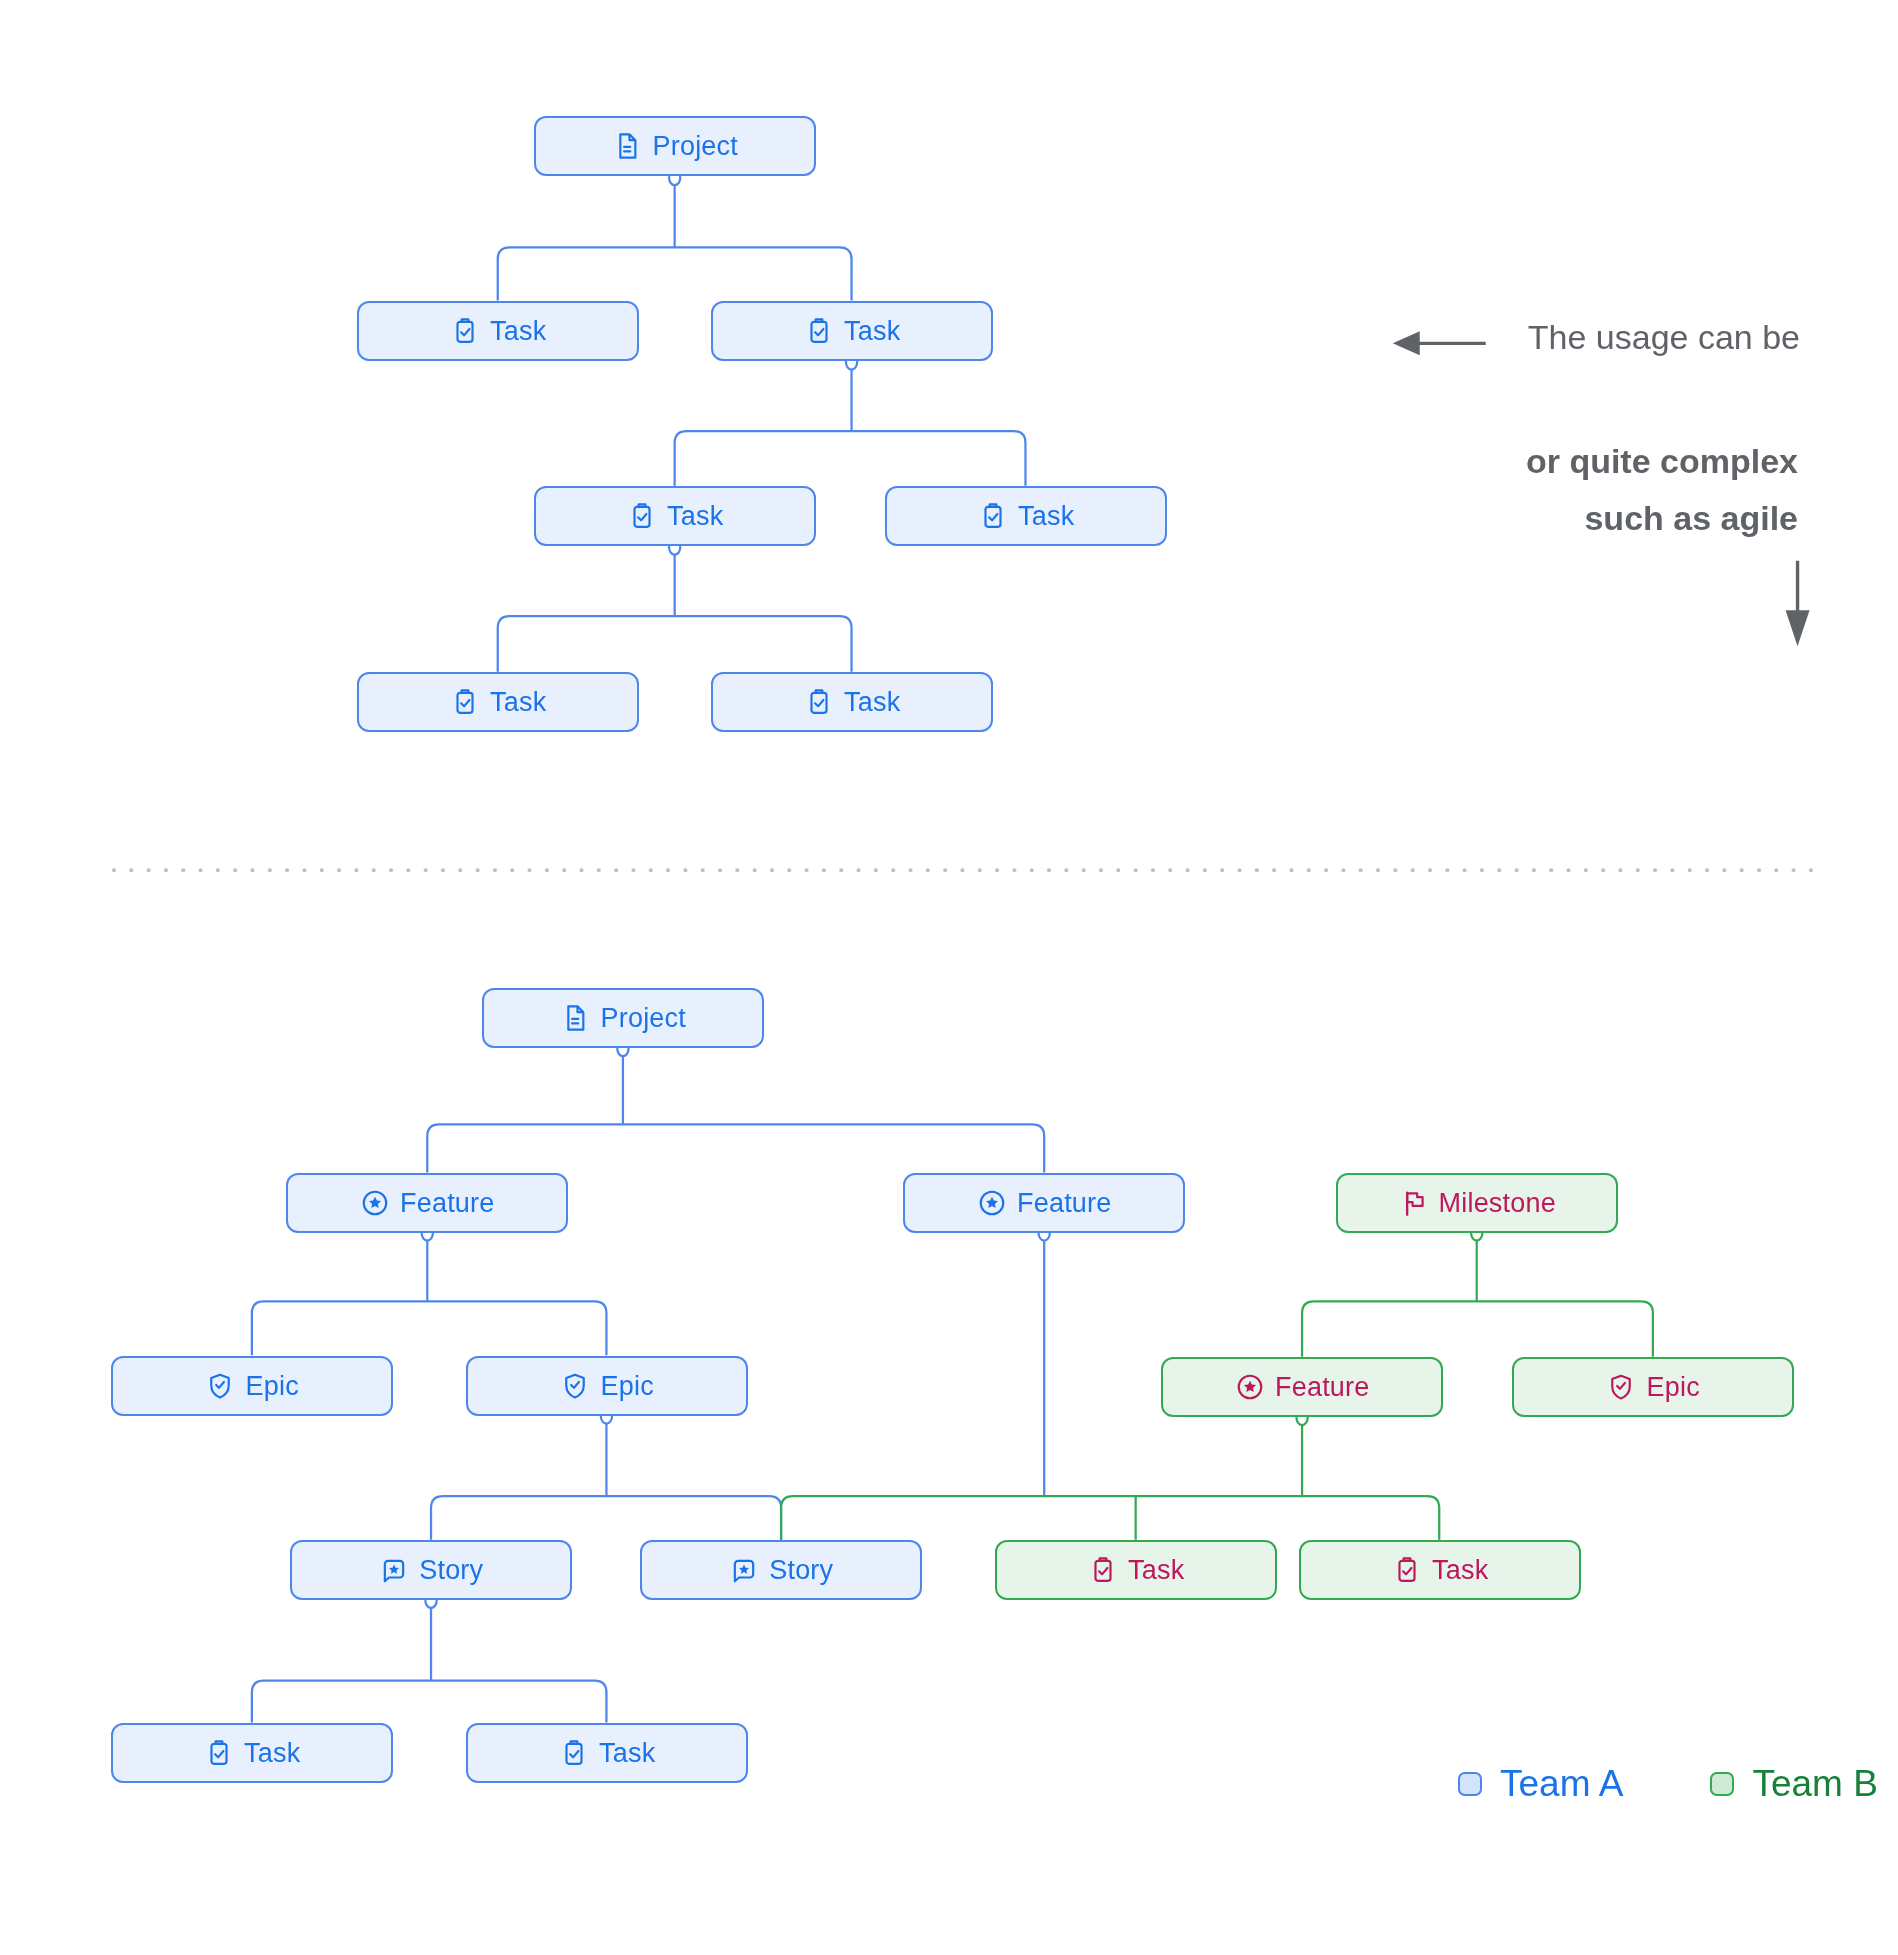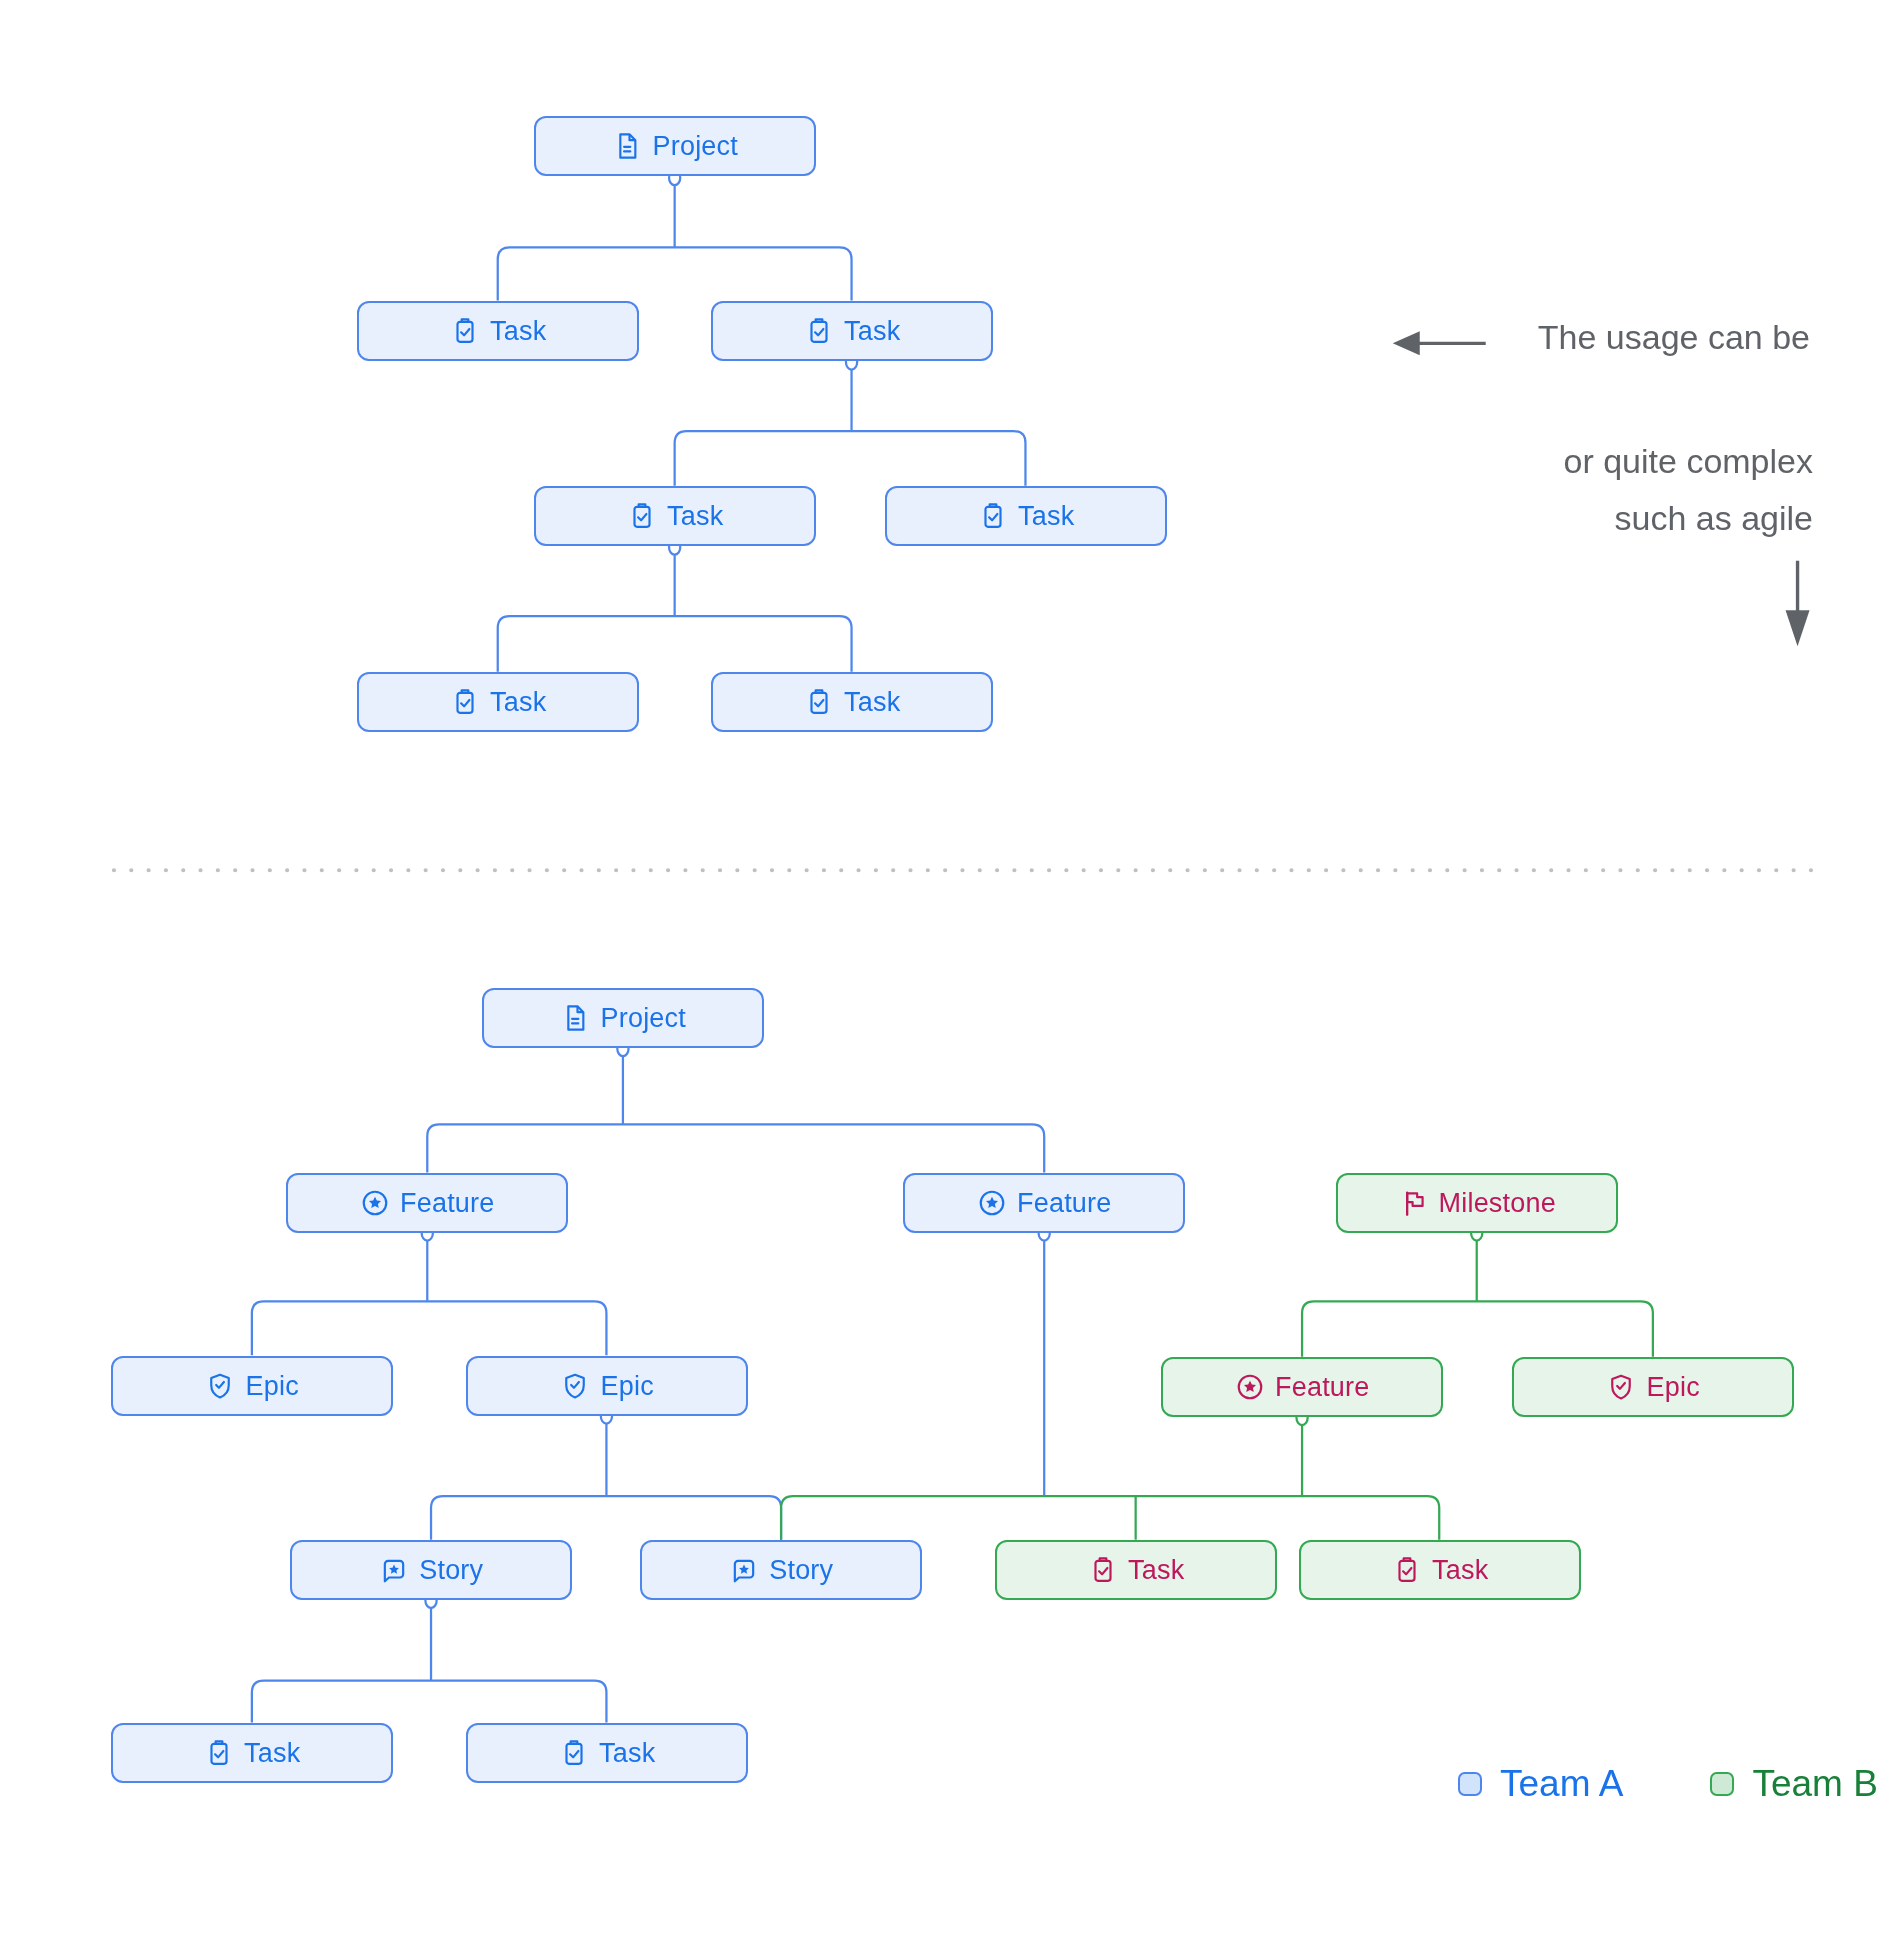--- a/index.html
+++ b/index.html
@@ -13,22 +13,22 @@
     display:flex;align-items:center;justify-content:center;gap:10.5px;
     font-size:27px;font-weight:500;box-sizing:border-box;letter-spacing:0.2px;text-align:right;
   }
   .node.blue{background:#E8F0FE;border:2.2px solid #4E86EC;color:#1A73E8;}
   .node.green{background:#E6F4EA;border:2.2px solid #34A853;color:#be185d;}
   .nicon{width:30px;height:30px;flex:0 0 auto;}
   .annotation{
     position:absolute;color:#5F6368;font-size:34px;line-height:57px;
     text-align:right;white-space:nowrap;
   }
-  #annotation-simple{right:88px;top:309px;}
-  #annotation-complex{right:85px;top:433px;}
+  #annotation-simple{right:98px;top:309px;}
+  #annotation-complex{right:100px;top:433px;font-weight:bold;}
   .legend{
     position:absolute;left:1458px;top:1763px;display:flex;align-items:center;gap:18px;
     font-size:37px;font-weight:500;
   }
   .legend .swatch{width:24px;height:24px;border-radius:6.7px;box-sizing:border-box;}
   .legend .swatch.a{background:#D2E3FC;border:2.2px solid #4E86EC;}
   .legend .swatch.b{background:#CEEAD6;border:2.2px solid #34A853;}
   .legend .lbl.a{color:#1A73E8;margin-right:69px;}
   .legend .lbl.b{color:#188038;text-align:right;}
 </style>

